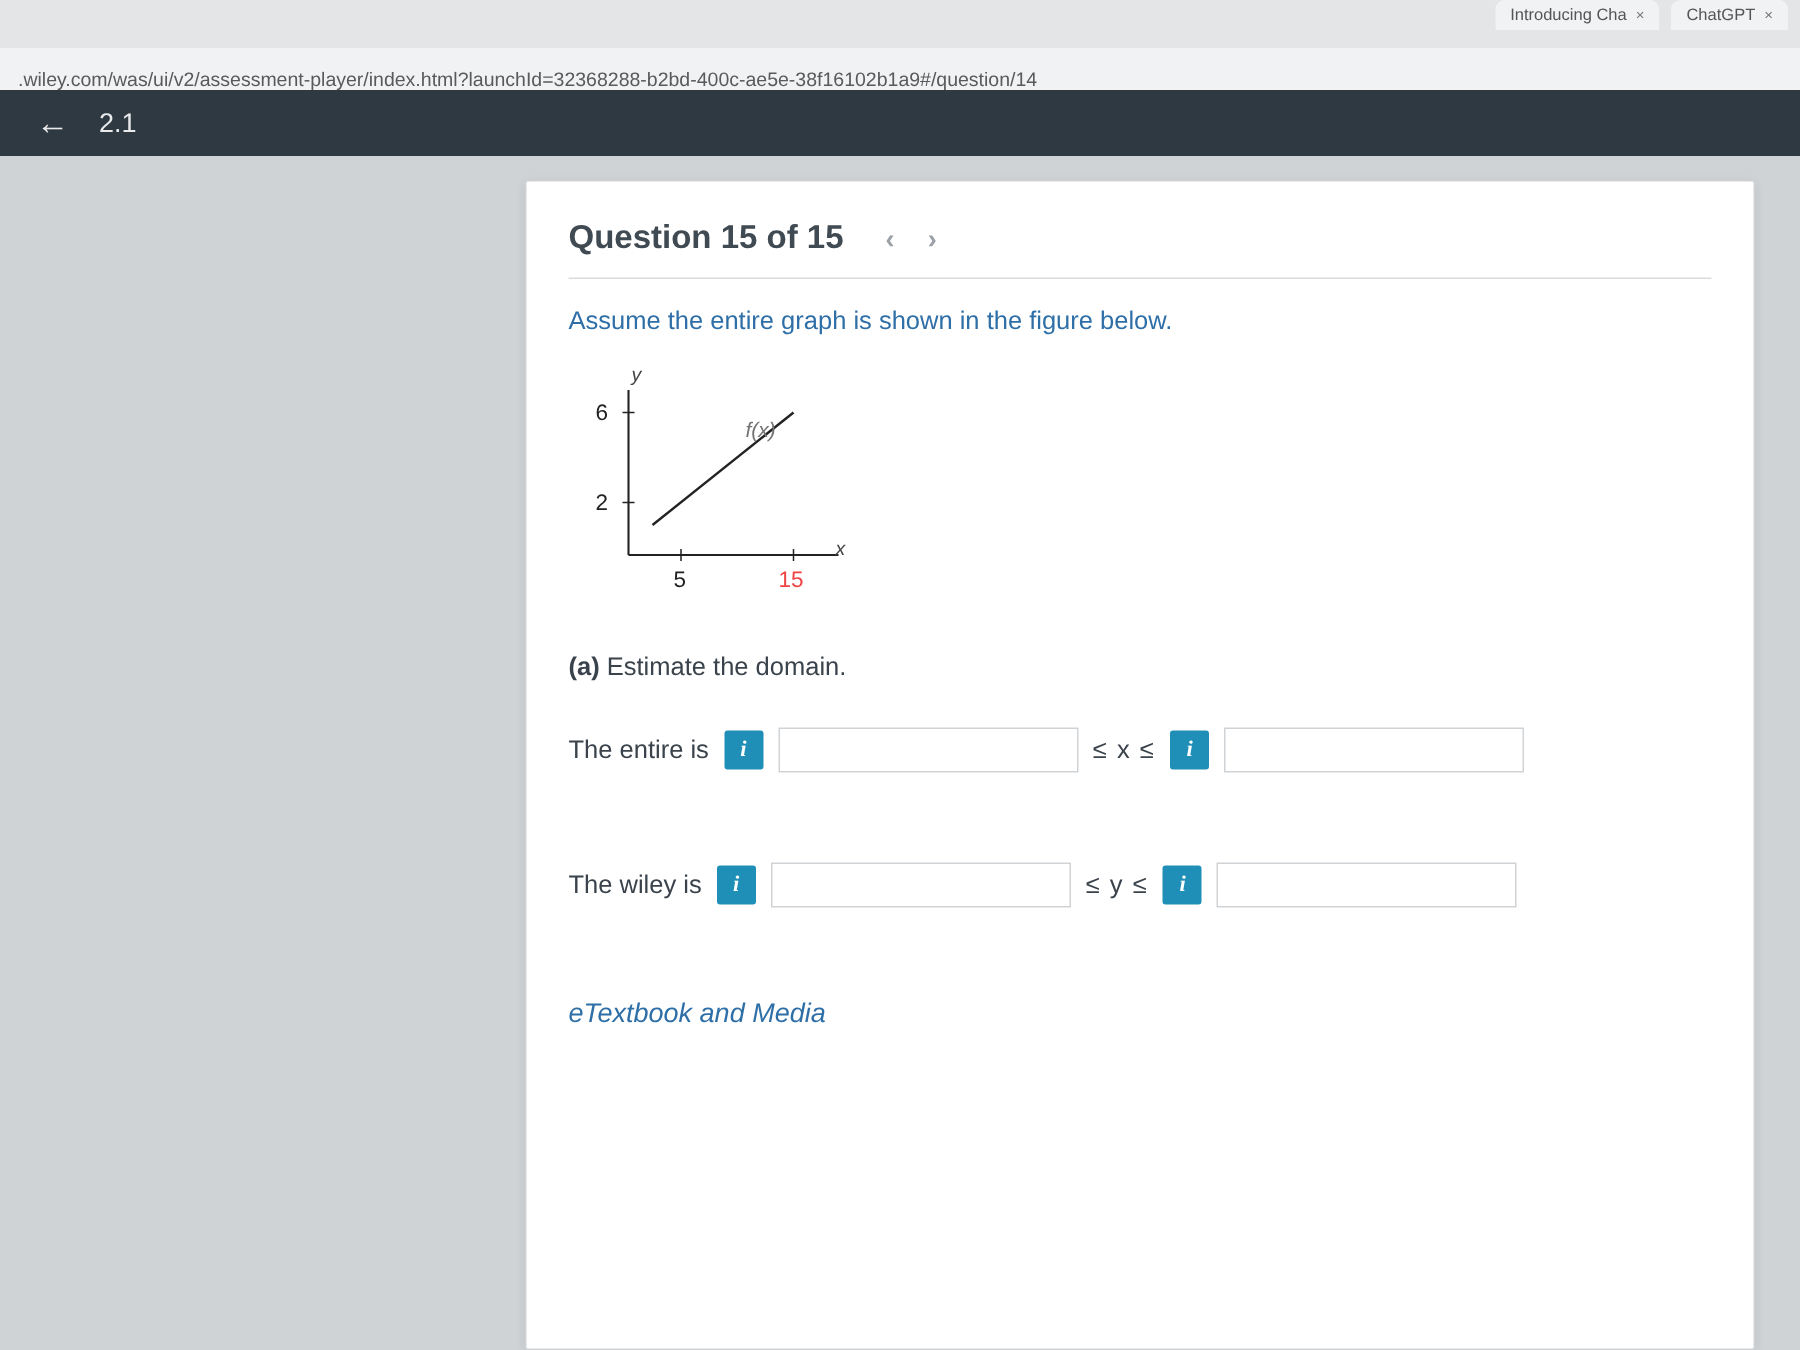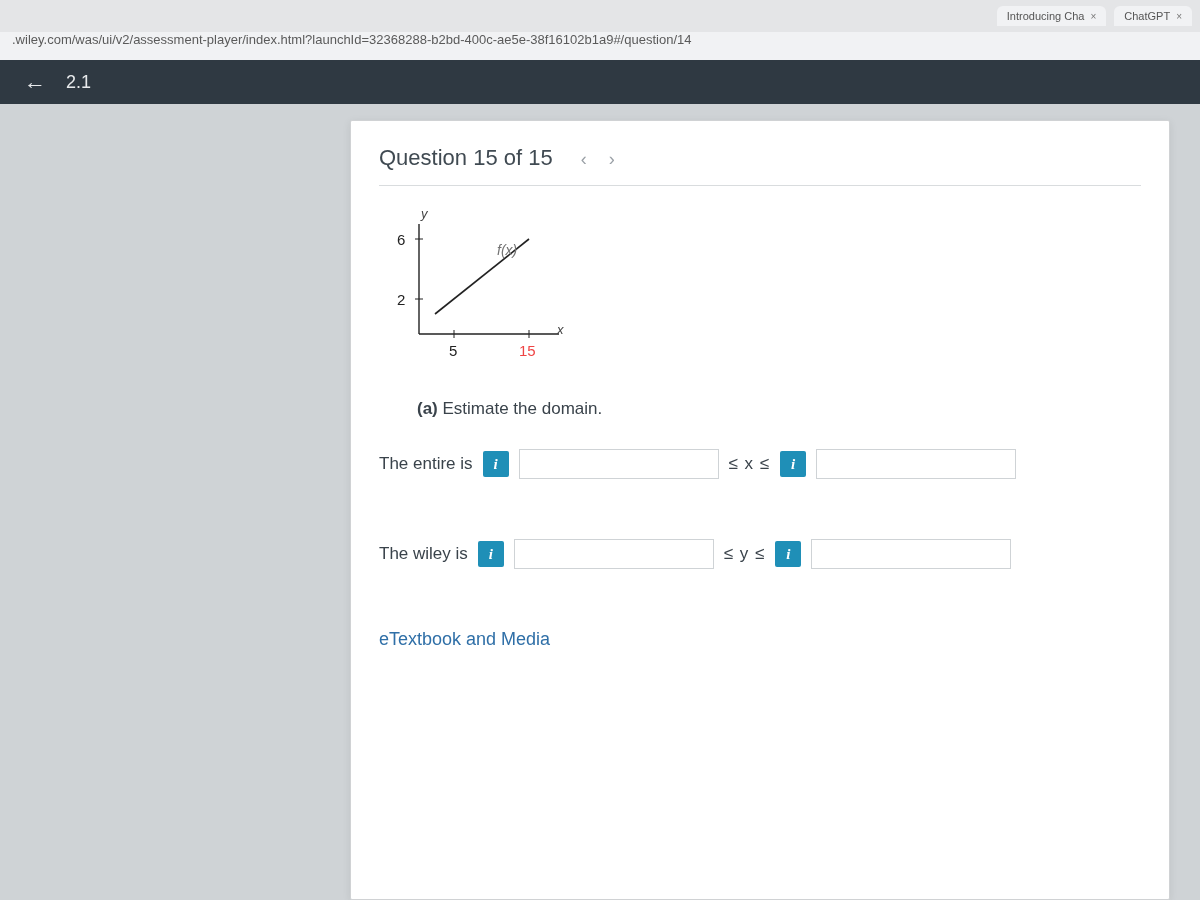--- a/index.html
+++ b/index.html
@@ -9,42 +9,42 @@
     width: 1200px;
     height: 900px;
     overflow: hidden;
     position: relative;
   }
   
   .browser-bar {
     height: 32px;
     background: #e4e5e7;
     display: flex;
-    align-items: center;
+    align-items: flex-start;
     padding: 0 8px;
     font-size: 12px;
     color: #555;
     gap: 8px;
   }
   .tab-pill {
     background: #f1f2f4;
     border-radius: 6px 6px 0 0;
     padding: 4px 10px;
     display: flex;
     align-items: center;
     gap: 6px;
     font-size: 11px;
     color: #555;
   }
   .tab-close { color: #777; font-size: 10px; }
   .url-bar {
     height: 28px;
     background: #f1f2f4;
     display: flex;
-    align-items: flex-start;
+    align-items: flex-end;
     padding: 0 12px;
     font-size: 13px;
     color: #5a5a5a;
   }
   
   .section-bar {
     height: 44px;
     background: #2f3942;
     color: #e8eaec;
     display: flex;
@@ -70,21 +70,21 @@
     box-shadow: 0 2px 8px rgba(0,0,0,.08);
     padding: 24px 28px 0 28px;
     overflow: hidden;
   }
   .q-header {
     display: flex;
     align-items: center;
     gap: 20px;
     color: #404a52;
     font-size: 22px;
-    font-weight: 400;
+    font-weight: 700;
   }
   .nav-arrows span {
     color: #9aa0a6;
     font-size: 18px;
     padding: 0 8px;
     cursor: pointer;
   }
   hr.sep {
     border: none;
     border-top: 1px solid #d9dcde;
@@ -99,21 +99,20 @@
     width: 210px;
     height: 165px;
     position: relative;
     margin-bottom: 30px;
   }
   .graph-box svg { position:absolute; inset:0; }
   .part-label {
     color: #3a434b;
     font-size: 17px;
     margin-bottom: 30px;
-    margin-left: 38px;
   }
   .part-label b { font-weight: 600; }
   .answer-row {
     display: flex;
     align-items: center;
     gap: 10px;
     color: #3a434b;
     font-size: 17px;
     margin-bottom: 60px;
   }
@@ -140,20 +139,21 @@
     font-size: 15px;
   }
   .ineq {
     font-size: 17px;
     letter-spacing: 1px;
   }
   .etext-link {
     color: #2f6fa7;
     font-size: 18px;
     margin-top: 4px;
+    font-style: italic;
   }
 </style>
 </head>
 <body>
 
 <div class="browser-bar" style="justify-content:flex-end;">
   <div class="tab-pill">
     <span>Introducing Cha</span>
     <span class="tab-close">×</span>
   </div>
@@ -177,20 +177,21 @@
   <div class="q-header">
     <span>Question 15 of 15</span>
     <span class="nav-arrows">
       <span>‹</span>
       <span>›</span>
     </span>
   </div>
 
   <hr class="sep">
 
+  <div class="prompt-text">Assume the entire graph is shown in the figure below.</div>
 
   <div class="graph-box">
     <svg viewBox="0 0 210 165">
 
       <line x1="40" y1="20" x2="40" y2="130" stroke="#222" stroke-width="1.4"></line>
       <line x1="40" y1="130" x2="180" y2="130" stroke="#222" stroke-width="1.4"></line>
 
       <line x1="36" y1="35" x2="44" y2="35" stroke="#222"></line>
       <line x1="36" y1="95" x2="44" y2="95" stroke="#222"></line>
 

